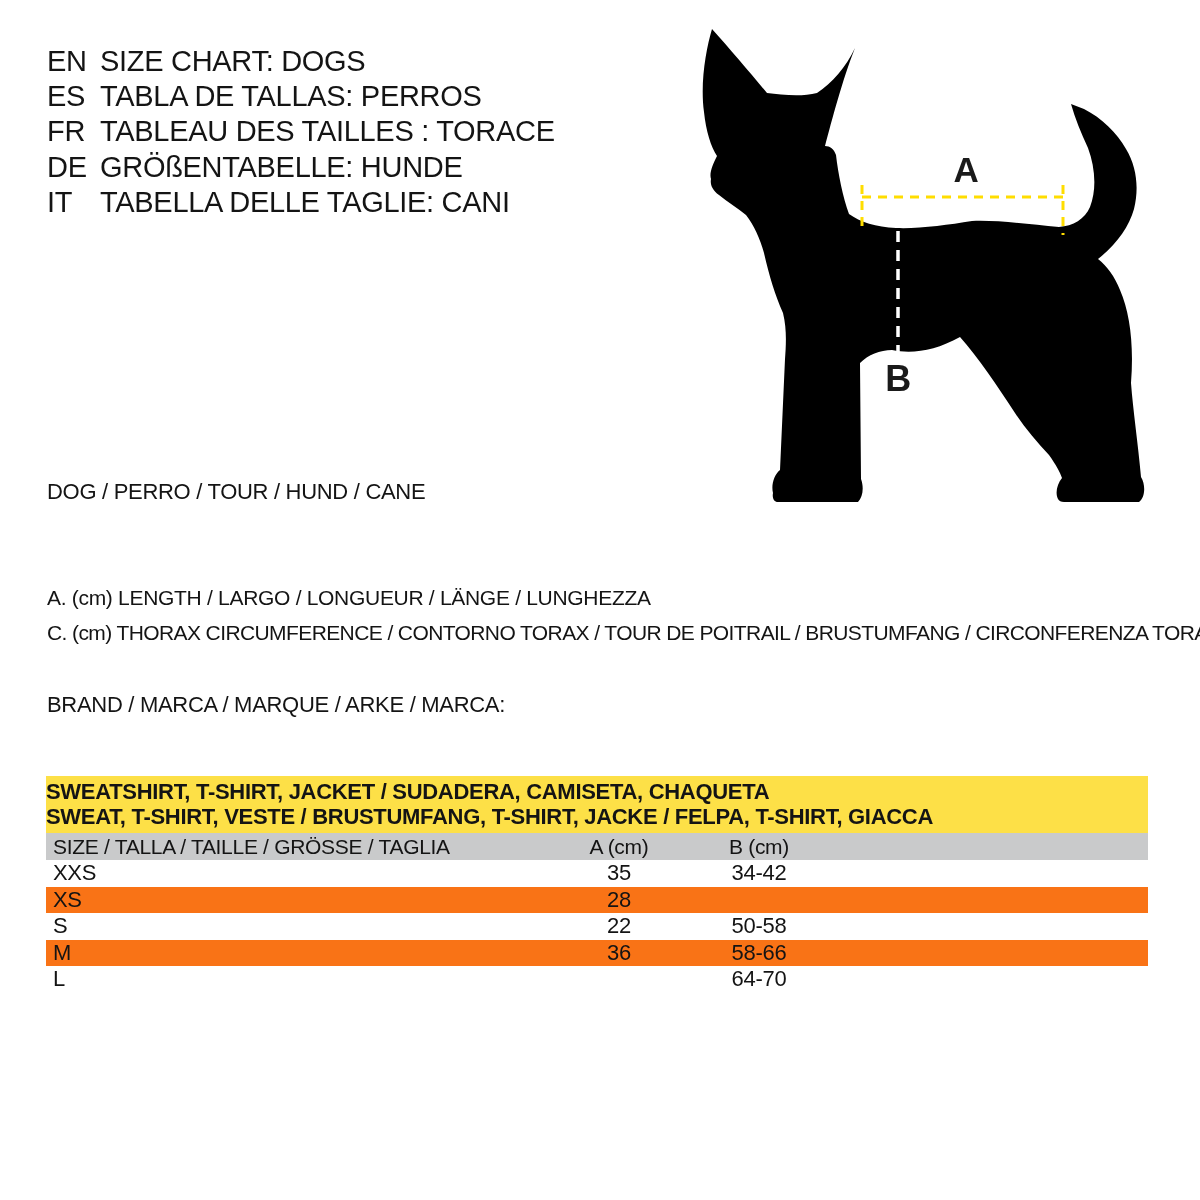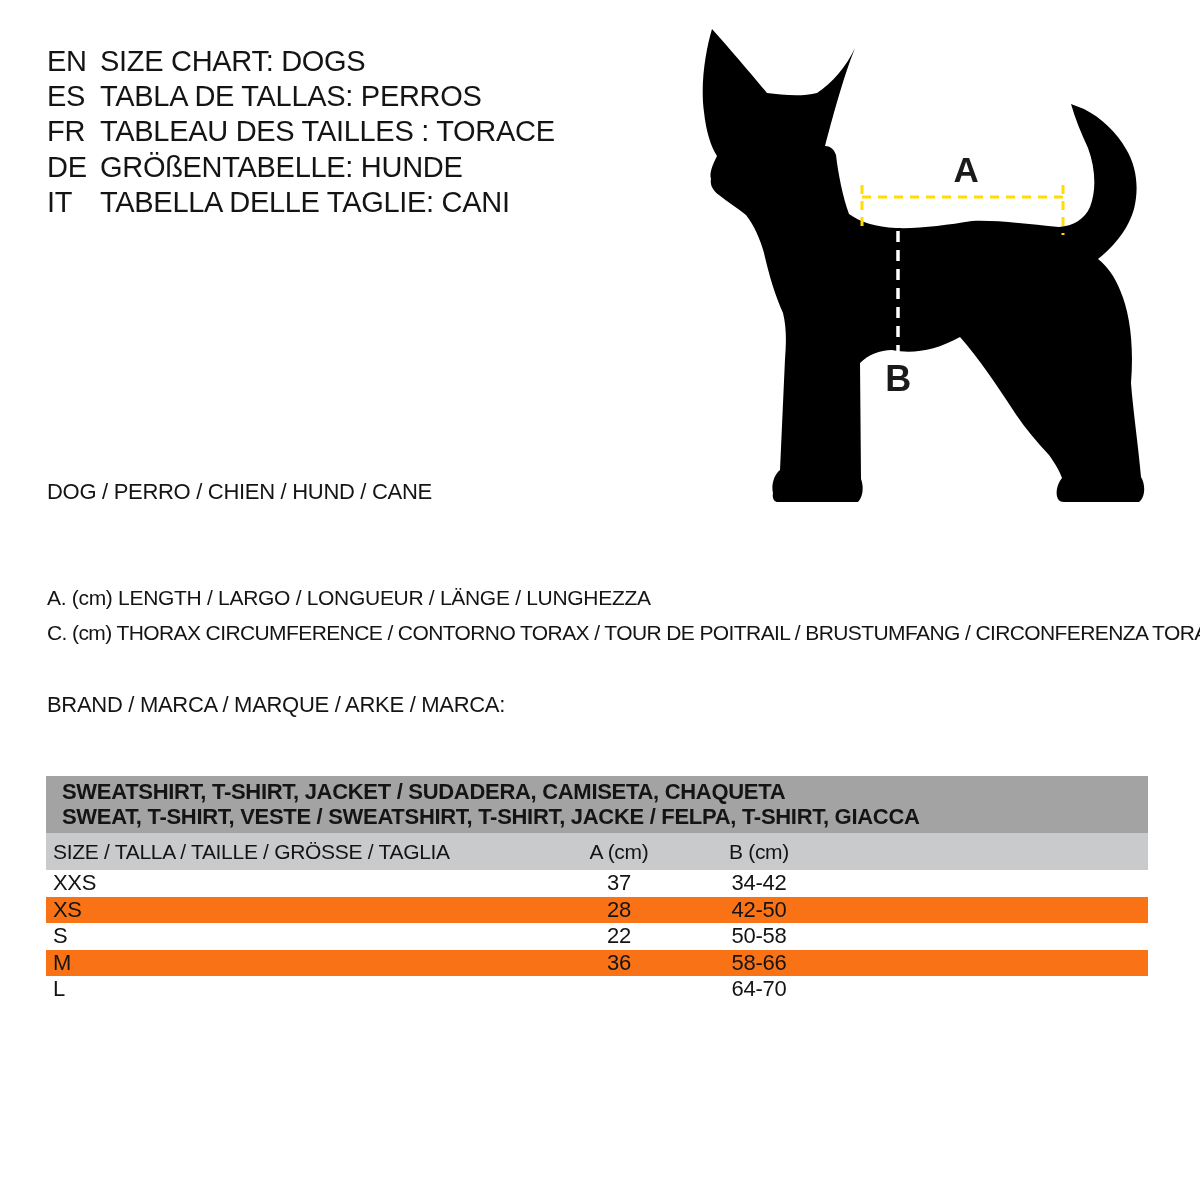--- a/index.html
+++ b/index.html
@@ -20,24 +20,24 @@
 
   
   .doc-line{position:absolute;left:47px;white-space:nowrap;font-size:22px;line-height:22px;}
   #animal-line{top:481px;}
   #legend-a{top:587px;font-size:21px;}
   #legend-c{top:622px;font-size:21px;letter-spacing:-0.6px;}
   #brand-line{top:694px;}
 
   
   #table-block{position:absolute;left:46px;top:776px;width:1102px;}
-  #band{background:#a3a3a3;padding:3px 0 4px 16px;}
+  #band{background:#fde047;padding:3px 0 4px 0;}
   .band-line{font-weight:bold;font-size:22px;line-height:25px;white-space:nowrap;}
   .trow{position:relative;width:100%;}
-  #thead{background:#C9CACB;height:37px;font-size:21px;}
+  #thead{background:#C9CACB;height:27px;font-size:21px;}
   .drow{height:26.5px;font-size:22px;background:#ffffff;}
   .drow.stripe{background:#f97316;}
   .tlabel{position:absolute;left:7px;top:50%;transform:translateY(-50%);white-space:nowrap;}
   .colA{position:absolute;left:453px;width:240px;text-align:center;top:50%;transform:translateY(-50%);}
   .colB{position:absolute;left:593px;width:240px;text-align:center;top:50%;transform:translateY(-50%);}
 </style>
 </head>
 <body>
 
 <div id="page">
@@ -113,44 +113,43 @@
         C92 60 70 34 52 14 Z"></path>
       <line x1="202" y1="182" x2="403" y2="182" stroke="#FFDD00" stroke-width="3" stroke-dasharray="9 7"></line>
       <line x1="202" y1="170" x2="202" y2="217" stroke="#FFDD00" stroke-width="3" stroke-dasharray="9 7"></line>
       <line x1="403" y1="170" x2="403" y2="220" stroke="#FFDD00" stroke-width="3" stroke-dasharray="9 7"></line>
       <line x1="238" y1="216" x2="238" y2="337" stroke="#FFFFFF" stroke-width="3.5" stroke-dasharray="11 8"></line>
     </svg>
   </div>
   <div id="marker-a" class="marker-label">A</div>
   <div id="marker-b" class="marker-label">B</div>
 
-  <div id="animal-line" class="doc-line">DOG / PERRO / CHIEN / HUND / CANE</div>
+  <div id="animal-line" class="doc-line">DOG / PERRO / TOUR / HUND / CANE</div>
   <div id="legend-a" class="doc-line">A. (cm) LENGTH / LARGO / LONGUEUR / LÄNGE / LUNGHEZZA</div>
   <div id="legend-c" class="doc-line">C. (cm) THORAX CIRCUMFERENCE / CONTORNO TORAX / TOUR DE POITRAIL / BRUSTUMFANG / CIRCONFERENZA TORACE</div>
   <div id="brand-line" class="doc-line">BRAND / MARCA / MARQUE / ARKE / MARCA:</div>
 
   <div id="table-block">
     <div id="band">
       <div class="band-line">SWEATSHIRT, T-SHIRT, JACKET / SUDADERA, CAMISETA, CHAQUETA</div>
-      <div class="band-line">SWEAT, T-SHIRT, VESTE / SWEATSHIRT, T-SHIRT, JACKE / FELPA, T-SHIRT, GIACCA</div>
+      <div class="band-line">SWEAT, T-SHIRT, VESTE / BRUSTUMFANG, T-SHIRT, JACKE / FELPA, T-SHIRT, GIACCA</div>
     </div>
     <div id="thead" class="trow">
       <span class="tlabel">SIZE / TALLA / TAILLE / GRÖSSE / TAGLIA</span>
       <span class="colA">A (cm)</span>
       <span class="colB">B (cm)</span>
     </div>
     <div class="trow drow">
       <span class="tlabel">XXS</span>
-      <span class="colA">37</span>
+      <span class="colA">35</span>
       <span class="colB">34-42</span>
     </div>
     <div class="trow drow stripe">
       <span class="tlabel">XS</span>
       <span class="colA">28</span>
-      <span class="colB">42-50</span>
     </div>
     <div class="trow drow">
       <span class="tlabel">S</span>
       <span class="colA">22</span>
       <span class="colB">50-58</span>
     </div>
     <div class="trow drow stripe">
       <span class="tlabel">M</span>
       <span class="colA">36</span>
       <span class="colB">58-66</span>

